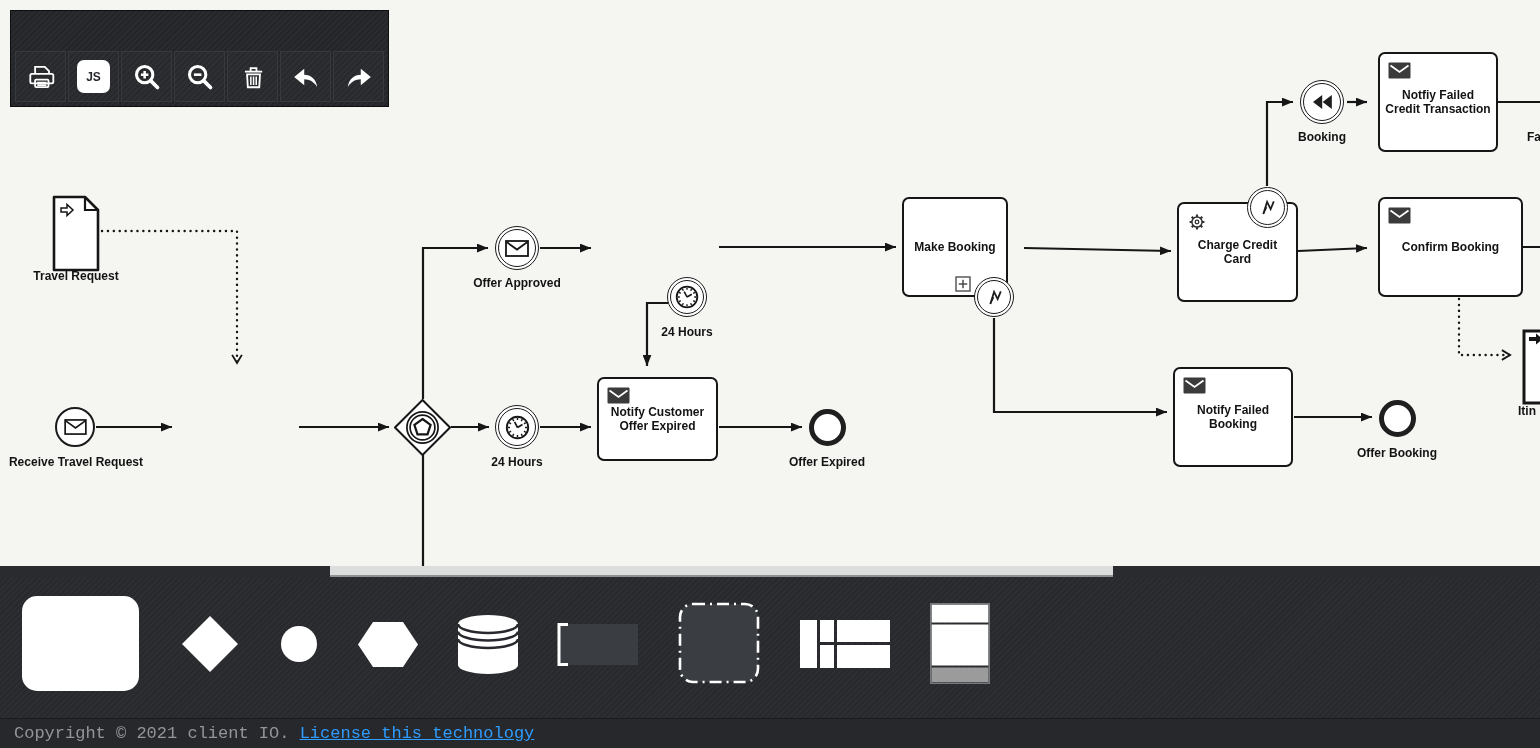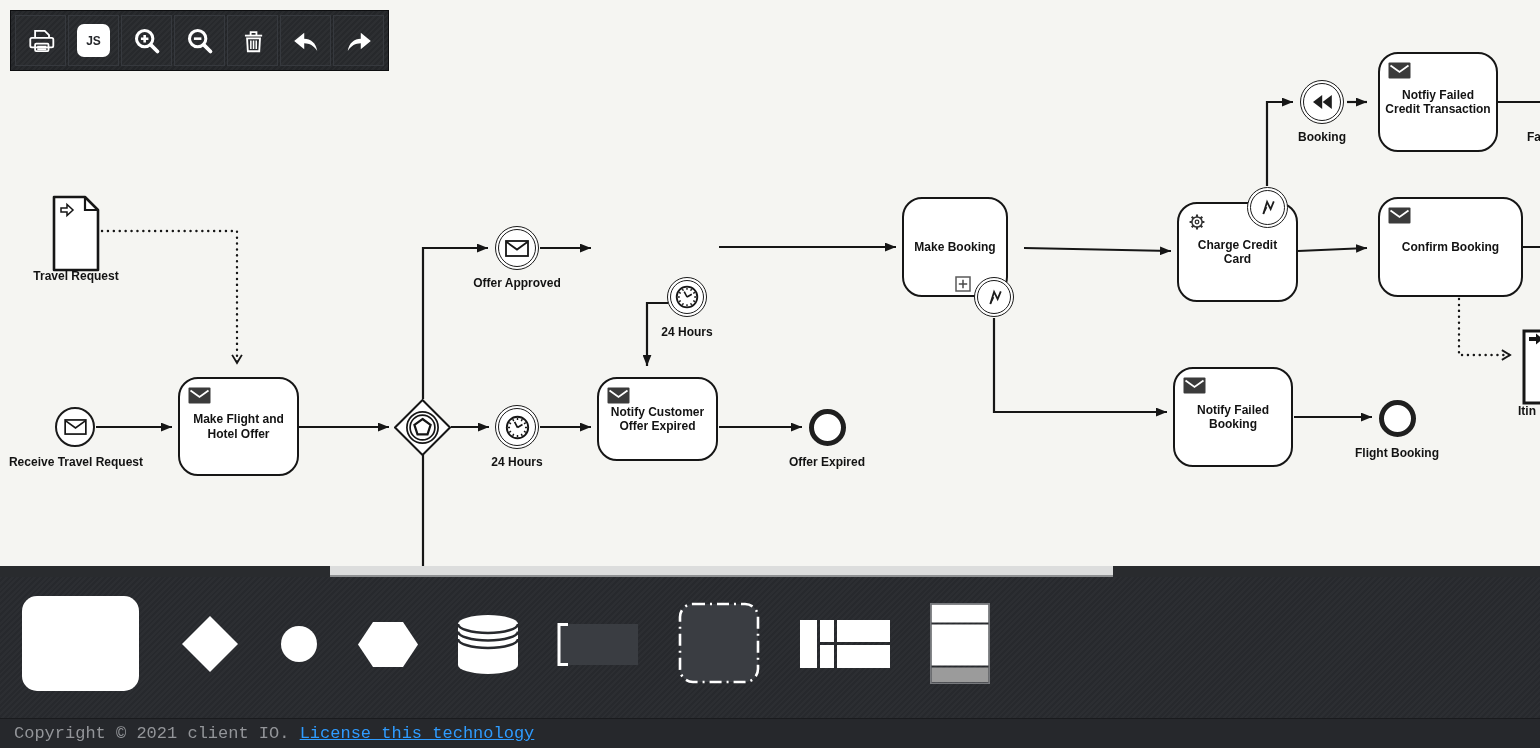--- a/index.html
+++ b/index.html
@@ -6,21 +6,21 @@
   html,body { width:1540px; height:748px; }
   #app {
     position: relative; width: 1540px; height: 748px; overflow: hidden;
     background: #26282c;
     font-family: "Liberation Sans", "DejaVu Sans", sans-serif;
   }
   
   #canvas { position:absolute; left:0; top:0; width:1540px; height:566px; background:#f5f5f2; }
   #edges { position:absolute; left:0; top:0; }
   .task {
-    position:absolute; background:#fff; border:2.4px solid #161616; border-radius:20px;
+    position:absolute; background:#fff; border:2.4px solid #161616; border-radius:7px;
     display:flex; align-items:center; justify-content:center;
   }
   .task-label {
     font-weight:bold; font-size:12px; line-height:14.5px; color:#131313;
     text-align:center; white-space:pre-line; width:100%;
   }
   .node-icon { position:absolute; left:8px; top:8px; }
   .event { position:absolute; background:#fff; border-radius:50%; display:flex; align-items:center; justify-content:center; }
   .ev-single { border:2.6px solid #1a1a1a; }
   .ev-double { border:1.8px solid #1a1a1a; }
@@ -30,21 +30,21 @@
   .subproc-plus { position:absolute; }
   
   #toolbar {
     position:absolute; left:10px; top:10px; display:flex; gap:2px; padding:4px;
     background:#232528;
     background-image:repeating-linear-gradient(135deg, rgba(255,255,255,0.028) 0 2px, transparent 2px 4px);
     border:1px solid #0d0e10;
   }
   .tbtn {
     width:51px; height:51px; display:flex; align-items:center; justify-content:center;
-    border:1px solid #36393e; background:rgba(255,255,255,0.02); cursor:pointer;
+    border:1px solid #36393e; background:rgba(255,255,255,0.02); cursor:pointer;margin-top:36px;
   }
   .js-badge {
     width:33px; height:33px; background:#fff; border-radius:7px;
     display:flex; align-items:center; justify-content:center;
     font-weight:bold; font-size:12px; color:#26282c;
   }
   
   #hscroll { position:absolute; left:0; top:566px; width:1540px; height:11px; background:#292b2e; }
   #hscroll-thumb { position:absolute; left:330px; top:0; width:783px; height:11px; background:#dcdddd; border-bottom:2px solid #8f9193; }
   
@@ -144,27 +144,20 @@
     </svg>
     <div class="lbl" style="left:-4px;top:269px;width:160px">Travel Request</div>
 
     <div class="event ev-single" style="left:55px;top:407px;width:40px;height:40px">
       <svg width="23" height="16">
           <use href="#sym-env-outline"></use>
         </svg>
     </div>
     <div class="lbl" style="left:-9px;top:455px;width:170px">Receive Travel Request</div>
 
-    <div class="task" style="left:178px;top:377px;width:121px;height:99px">
-      <svg class="node-icon" width="23" height="17">
-          <use href="#sym-env-solid"></use>
-        </svg>
-      <div class="task-label">Make Flight and
-Hotel Offer</div>
-    </div>
 
     <svg style="position:absolute;left:394px;top:399px" width="57" height="57">
       <polygon points="28.5,1 56,28.5 28.5,56 1,28.5" fill="#fff" stroke="#161616" stroke-width="2"></polygon>
       <circle cx="28.5" cy="28.5" r="15.6" fill="none" stroke="#161616" stroke-width="1.7"></circle>
       <circle cx="28.5" cy="28.5" r="12.4" fill="none" stroke="#161616" stroke-width="1.7"></circle>
       <polygon points="28.5,20 36.6,25.9 33.5,35.4 23.5,35.4 20.4,25.9" fill="none" stroke="#161616" stroke-width="2.2"></polygon>
     </svg>
 
     <div class="event ev-double" style="left:495px;top:226px;width:44px;height:44px">
       <svg width="24" height="17">
@@ -250,21 +243,21 @@
 
     <div class="task" style="left:1173px;top:367px;width:120px;height:100px">
       <svg class="node-icon" width="23" height="17">
           <use href="#sym-env-solid"></use>
         </svg>
       <div class="task-label">Notify Failed
 Booking</div>
     </div>
 
     <div class="event ev-thick" style="left:1379px;top:400px;width:37px;height:37px"></div>
-    <div class="lbl" style="left:1317px;top:446px;width:160px">Flight Booking</div>
+    <div class="lbl" style="left:1317px;top:446px;width:160px">Offer Booking</div>
 
     <svg style="position:absolute;left:1522px;top:329px" width="46" height="76">
       <path d="M2 2 H44 V74 H2 Z" fill="#fff" stroke="#161616" stroke-width="3"></path>
       <path d="M7 8 H14 V4.5 L21 10 L14 15.5 V12 H7 Z" fill="#161616"></path>
     </svg>
     <div class="lbl" style="left:1518px;top:404px;width:60px;text-align:left">Itin</div>
   </div>
 
   <div id="toolbar">
     <div class="tbtn">

